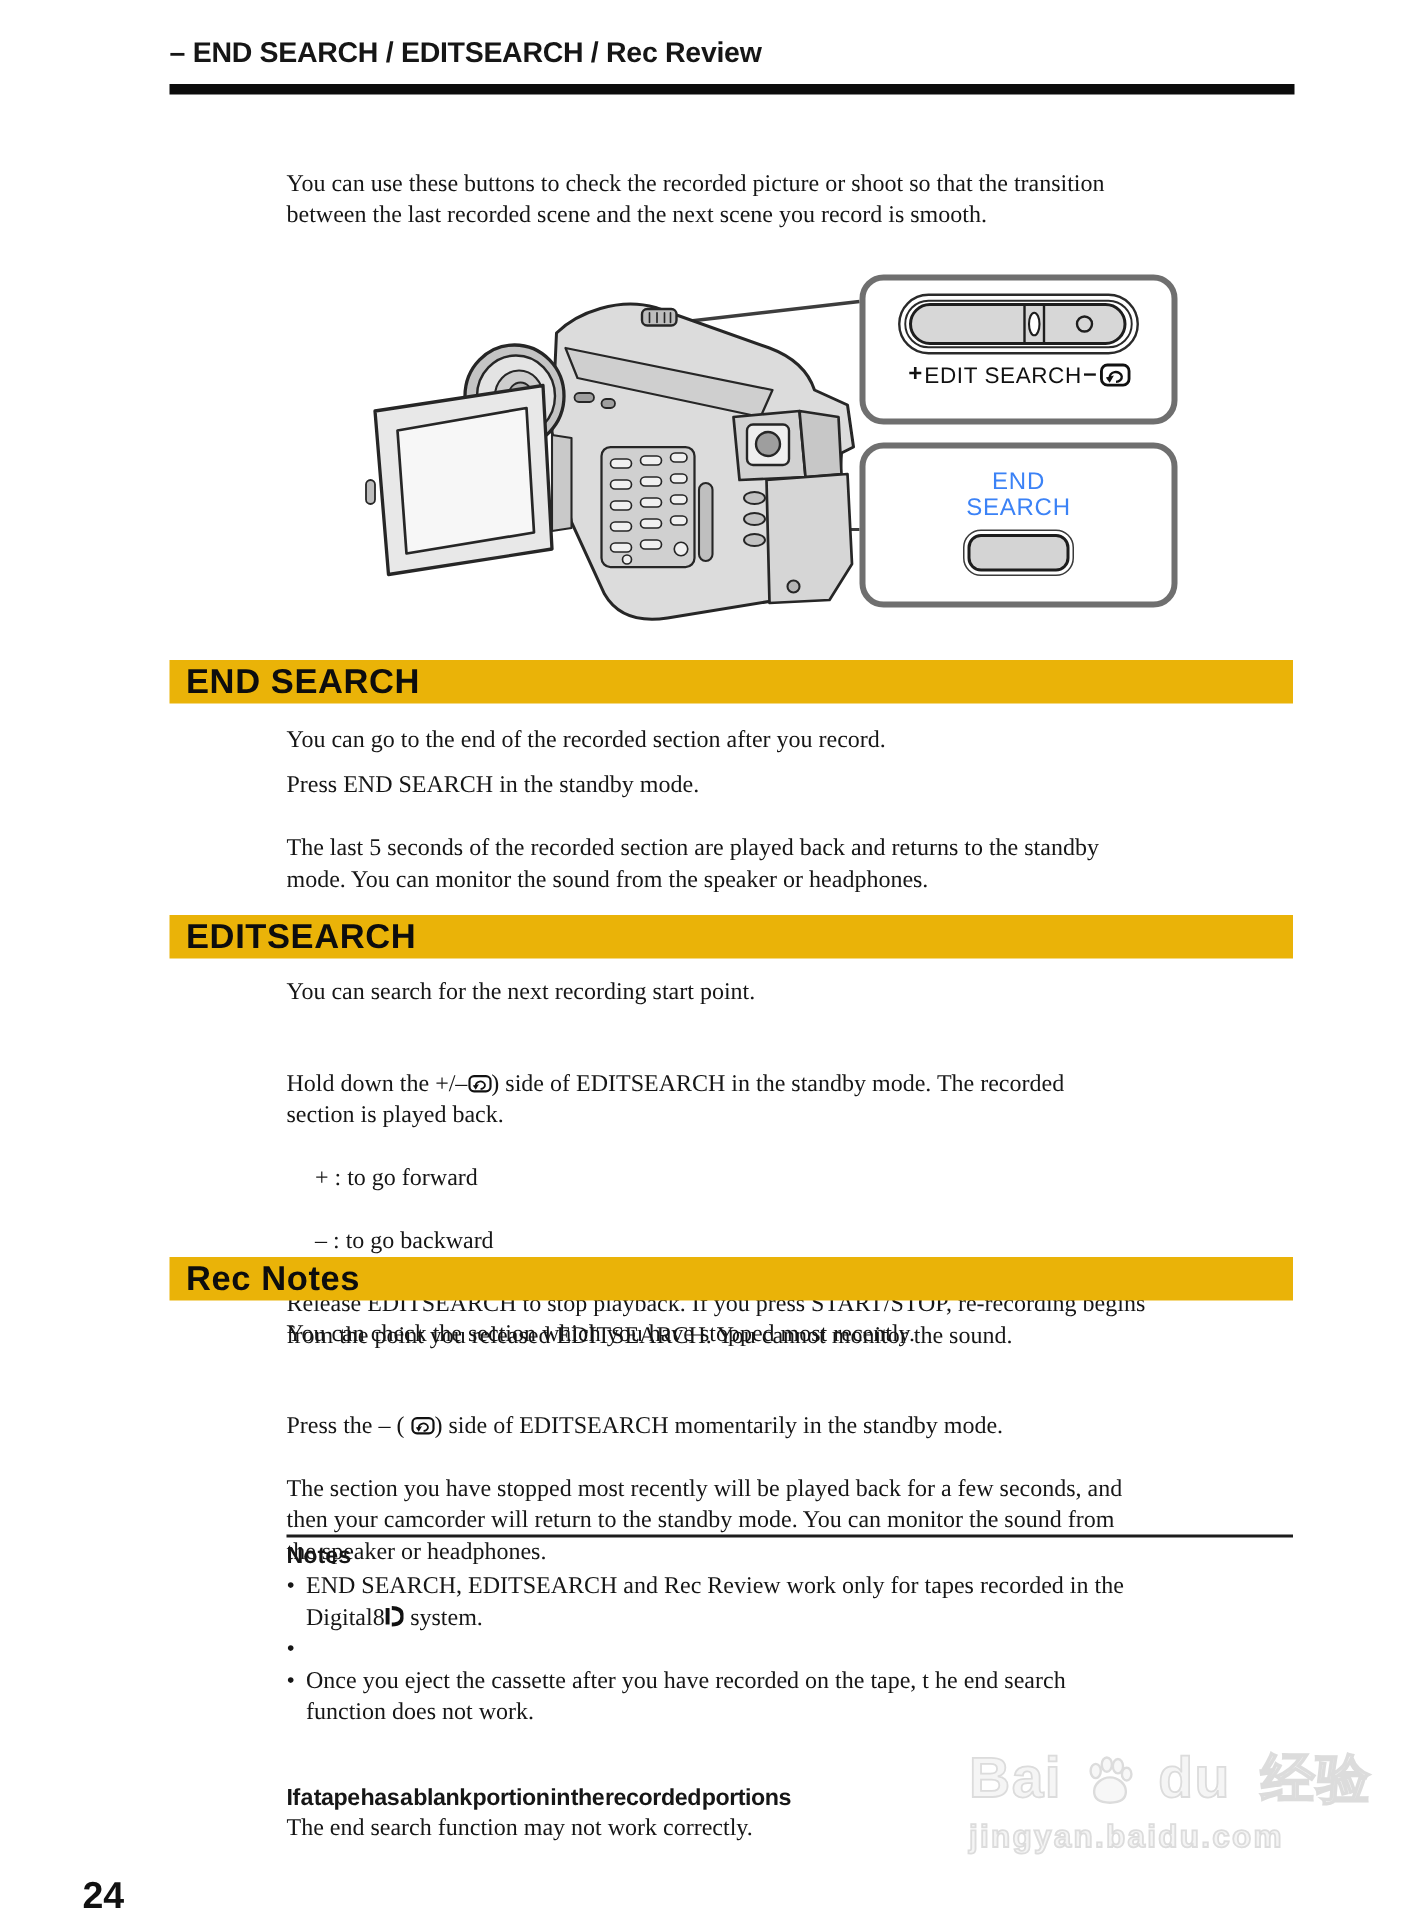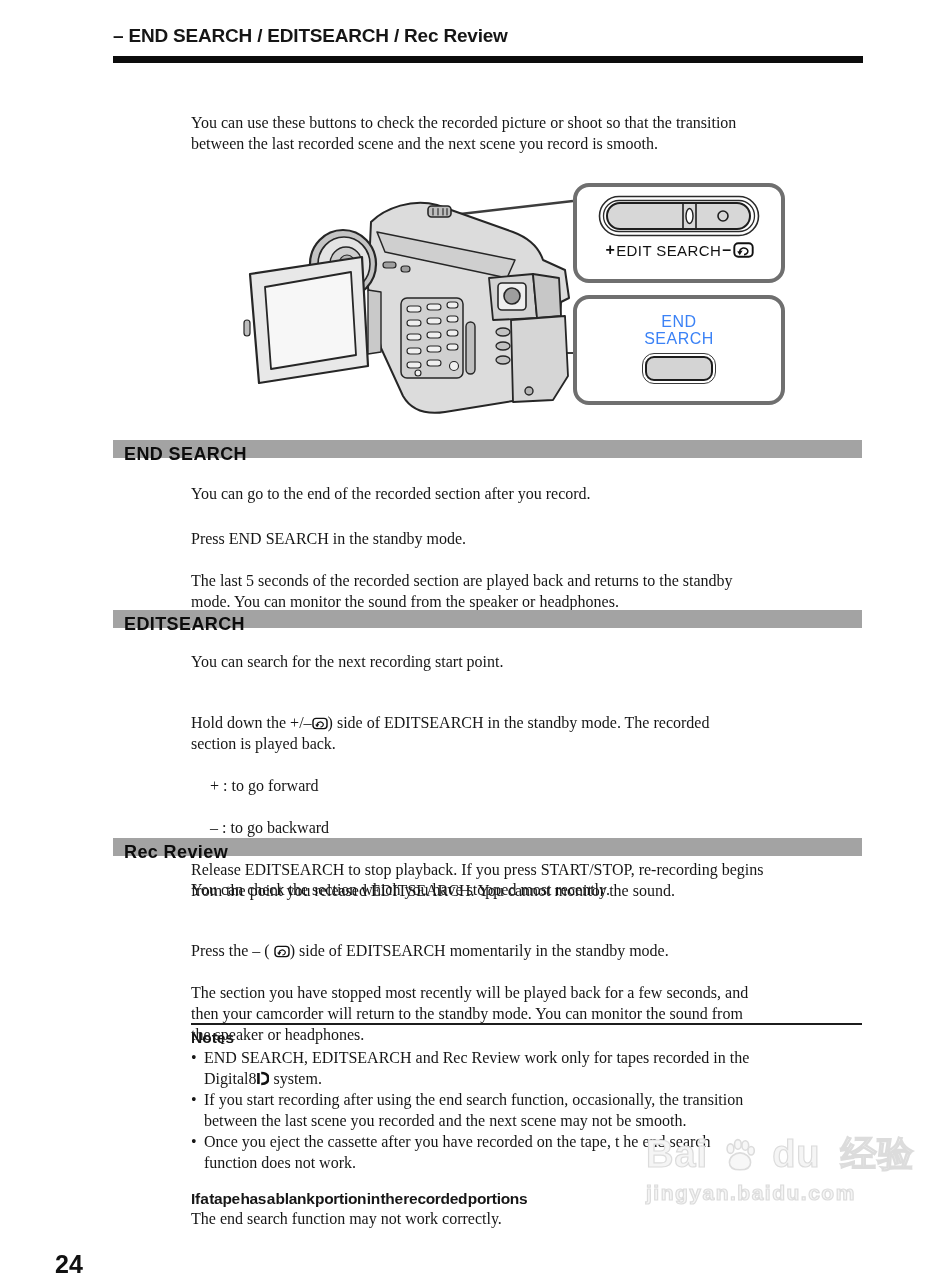--- a/index.html
+++ b/index.html
@@ -10,22 +10,22 @@
   #header{left:113px;top:22px;width:750px;}
   .title{font-family:"Liberation Sans",sans-serif;font-weight:700;font-size:31px;
          letter-spacing:-0.5px;line-height:34px;}
   .subtitle{font-family:"Liberation Sans",sans-serif;font-weight:700;font-size:19px;
             margin-top:3px;letter-spacing:-0.2px;}
   .black-rule{height:7px;background:#0c0c0c;margin-top:9px;}
   
   .serif{font-size:16px;line-height:21px;white-space:pre-line;}
   .textblock{left:191px;width:676px;}
   
-  .sectionbar{left:113px;width:749px;height:18px;background:#a3a3a3;box-sizing:border-box;
-     font-family:"Liberation Sans",sans-serif;font-weight:700;font-size:18px;
+  .sectionbar{left:113px;width:749px;height:29px;background:#eab308;box-sizing:border-box;
+     font-family:"Liberation Sans",sans-serif;font-weight:700;font-size:23px;
      line-height:29px;padding-left:11px;letter-spacing:0.4px;color:#0d0d0d;}
   
   #figure{left:113px;top:170px;width:749px;height:262px;}
   .fig-svg{position:absolute;left:0;top:0;width:749px;height:262px;}
   .callout{position:absolute;left:460px;width:212px;background:#fff;
      border:4px solid #6f6f6f;border-radius:16px;box-sizing:border-box;
      display:flex;flex-direction:column;align-items:center;}
   #callout-editsearch{top:13px;height:100px;padding-top:7px;}
   #callout-endsearch{top:125px;height:110px;padding-top:14px;}
   .rocker-label{display:flex;align-items:center;margin-top:3px;
@@ -43,21 +43,21 @@
   .sans-bold{font-family:Liberation Sans, sans-serif;font-weight:700;font-size:15.5px;}
   .note{display:flex;}
   .note .b{width:13px;flex:none;}
   
   #blank-heading{letter-spacing:-0.3px;word-spacing:-3.5px;font-size:15.5px;}
   #pageno{left:55px;top:1250px;font-family:"Liberation Sans",sans-serif;
           font-weight:700;font-size:25px;color:#111;}
   
   #wm{left:646px;top:1130px;width:290px;font-family:"Liberation Sans",sans-serif;
       font-weight:700;color:#f5f5f5;-webkit-text-stroke:1.2px #dcdcdc;}
-  .wm-row{display:flex;align-items:center;gap:14px;font-size:38px;letter-spacing:1px;}
+  .wm-row{display:flex;align-items:center;gap:14px;font-size:38px;letter-spacing:1px;margin-top:32px;}
   .wm-cn{font-size:36px;margin-left:6px;}
   .wm-url{font-size:21px;margin-top:2px;letter-spacing:1.5px;}
 </style>
 </head>
 <body>
 
 <div class="abs" id="header">
   <div class="subtitle">– END SEARCH / EDITSEARCH / Rec Review</div>
   <div class="black-rule"></div>
 </div>
@@ -153,42 +153,42 @@
 
   <div class="callout" id="callout-endsearch">
     <div class="endsearch-text">END</div>
     <div class="endsearch-text">SEARCH</div>
     <div class="endsearch-btn"></div>
   </div>
 </div>
 
 <div class="abs sectionbar" style="top:440px;">END SEARCH</div>
 <div class="abs textblock serif" style="top:483px;">You can go to the end of the recorded section after you record.</div>
-<div class="abs textblock serif" style="top:507px;font-family:Liberation Serif, serif;">
+<div class="abs textblock serif" style="top:492px;font-family:Liberation Serif, serif;">
   <div>Press END SEARCH in the standby mode.</div>
   <div>The last 5 seconds of the recorded section are played back and returns to the standby
 mode. You can monitor the sound from the speaker or headphones.</div>
 </div>
 
 <div class="abs sectionbar" style="top:610px;">EDITSEARCH</div>
 <div class="abs textblock serif" style="top:651px;">You can search for the next recording start point.</div>
 <div class="abs textblock serif" style="top:691px;">
   <div><span>Hold down the +/–</span><svg class="inline-icon" width="16" height="13" viewBox="0 0 21 16">
         <rect x="1.3" y="1.3" width="18.4" height="13.4" rx="4" fill="none" stroke="#111" stroke-width="1.9"></rect>
         <path d="M7,10.2 A4,3.3 0 1 1 11,12.6" fill="none" stroke="#111" stroke-width="1.6"></path>
         <polygon points="4.2,9.6 9.6,8.4 6.8,13.2" fill="#111"></polygon>
       </svg><span>) side of EDITSEARCH in the standby mode. The recorded
 section is played back.</span></div>
   <div class="indent">+ : to go forward</div>
   <div class="indent">– : to go backward</div>
   <div>Release EDITSEARCH to stop playback. If you press START/STOP, re-recording begins
 from the point you released EDITSEARCH. You cannot monitor the sound.</div>
 </div>
 
-<div class="abs sectionbar" style="top:838px;">Rec Review</div>
+<div class="abs sectionbar" style="top:838px;">Rec Notes</div>
 <div class="abs textblock serif" style="top:879px;">You can check the section which you have stopped most recently.</div>
 <div class="abs textblock serif" style="top:919px;">
   <div><span>Press the – ( </span><svg class="inline-icon" width="16" height="13" viewBox="0 0 21 16">
         <rect x="1.3" y="1.3" width="18.4" height="13.4" rx="4" fill="none" stroke="#111" stroke-width="1.9"></rect>
         <path d="M7,10.2 A4,3.3 0 1 1 11,12.6" fill="none" stroke="#111" stroke-width="1.6"></path>
         <polygon points="4.2,9.6 9.6,8.4 6.8,13.2" fill="#111"></polygon>
       </svg><span>) side of EDITSEARCH momentarily in the standby mode.</span></div>
   <div>The section you have stopped most recently will be played back for a few seconds, and
 then your camcorder will return to the standby mode. You can monitor the sound from
 the speaker or headphones.</div>
@@ -200,22 +200,20 @@
   <div class="serif note">
     <span class="b">•</span>
     <span><span>END SEARCH, EDITSEARCH and Rec Review work only for tapes recorded in the
 Digital8</span><svg class="inline-icon" width="13" height="15" viewBox="0 0 13 15">
           <path d="M2.4,2 V13" stroke="#111" stroke-width="2.6" fill="none"></path>
           <path d="M5.2,2 C10.8,2 12.2,4.8 12.2,7.5 C12.2,10.2 10.8,13 5.2,13" stroke="#111" stroke-width="2.6" fill="none"></path>
         </svg><span> system.</span></span>
   </div>
   <div class="serif note">
     <span class="b">•</span>
-    <span>If you start recording after using the end search function, occasionally, the transition
-between the last scene you recorded and the next scene may not be smooth.</span>
   </div>
   <div class="serif note">
     <span class="b">•</span>
     <span>Once you eject the cassette after you have recorded on the tape, t he end search
 function does not work.</span>
   </div>
 </div>
 
 <div class="abs textblock" style="top:1190px;">
   <div class="sans-bold" id="blank-heading">If a tape has a blank portion in the recorded portions</div>

